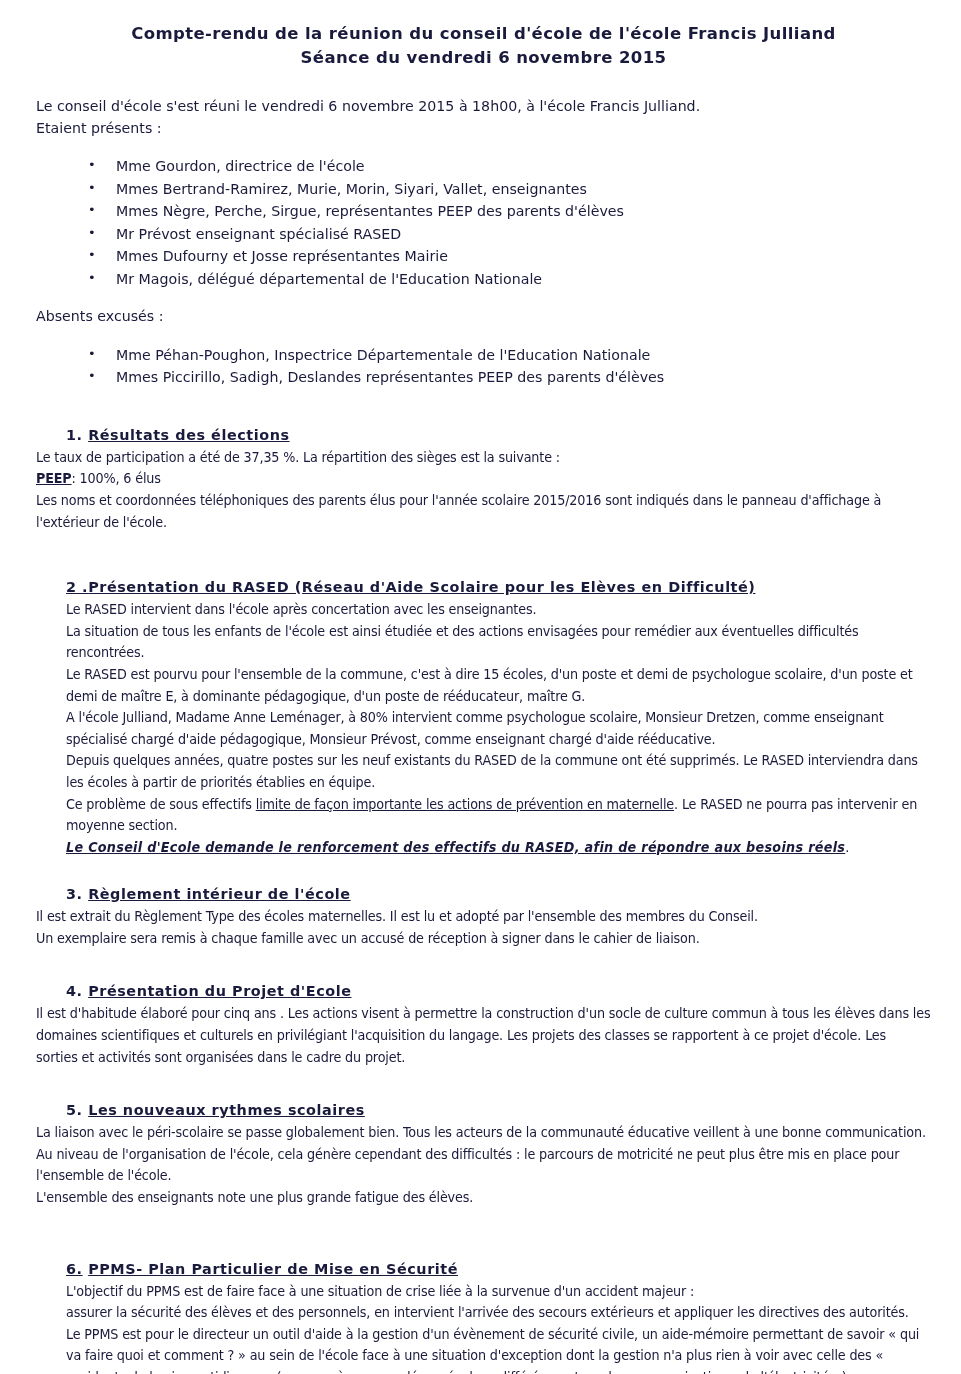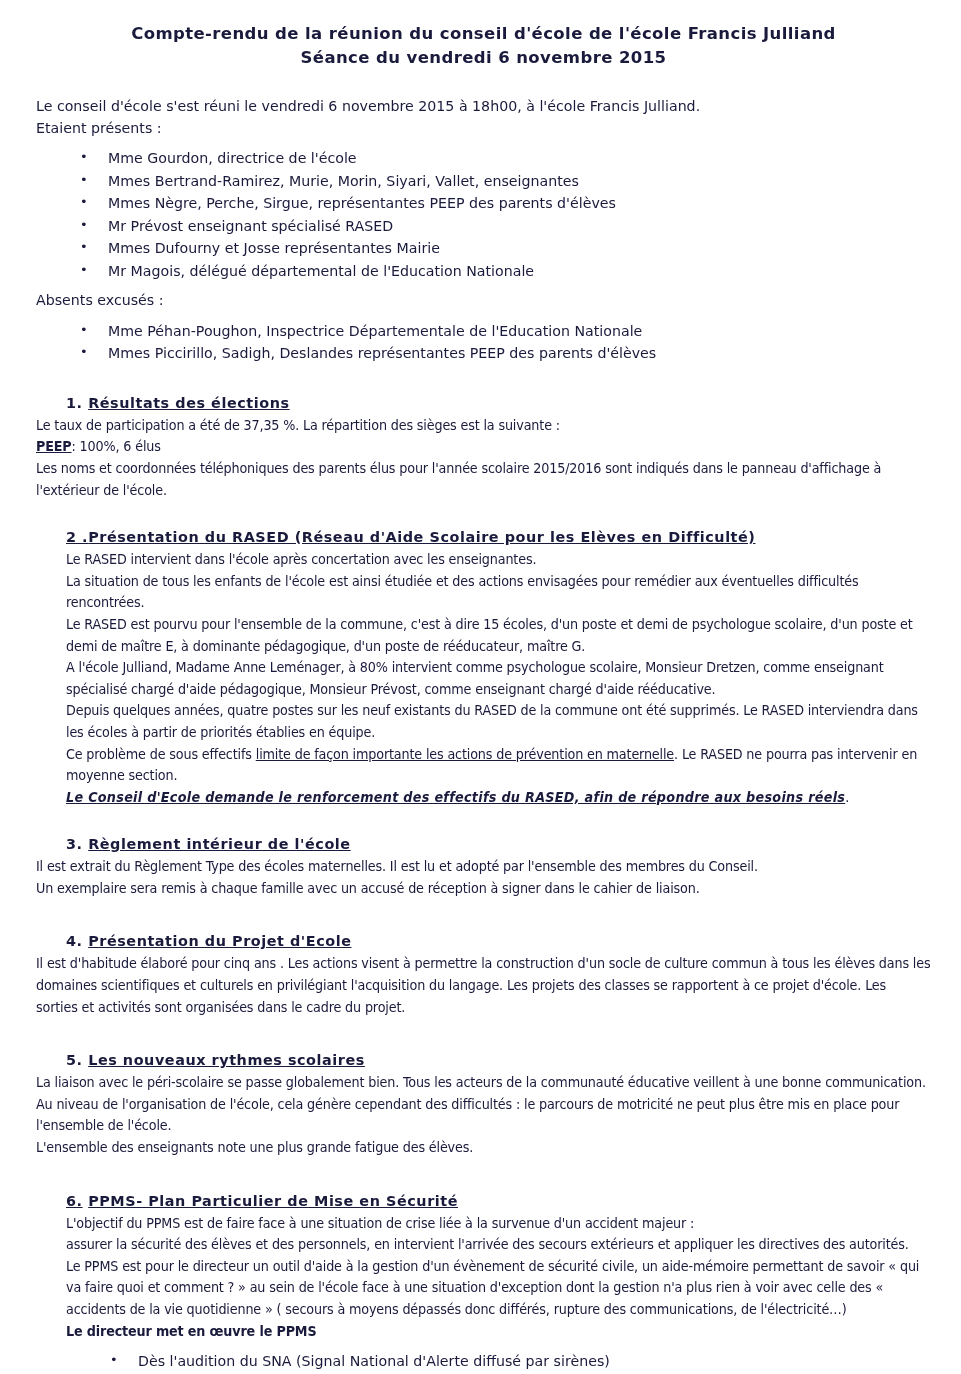--- a/index.html
+++ b/index.html
@@ -46,21 +46,21 @@
 
   
   .narrow {
     font-stretch: condensed;
     letter-spacing: -0.15px;
   }
 
   
   ul.bullets {
     list-style: none;
-    margin: 8px;
+    margin: 16px;
     padding: 0;
   }
   ul.bullets > li {
     position: relative;
     padding-left: 64px;
     font-size: 14.2px;
     line-height: 22.5px;
   }
   ul.bullets > li::before {
     content: "\2022";
@@ -94,21 +94,21 @@
     font-weight: bold;
     font-size: 14.4px;
     line-height: 24px;
     margin: 0;
     letter-spacing: 0.55px;
   }
   .section-head .num { text-decoration: none; }
   .section-head .txt { text-decoration: underline; }
 
   .head-indent-1 { padding-left: 30px; }   
-  .head-indent-2 { padding-left: 30px; }
+  .head-indent-2 { padding-left: 30px; margin-top: 18px; }
 
   
   .section-head.full-underline .num,
   .section-head.full-underline .txt { text-decoration: underline; }
 
   
   .indent-body { padding-left: 30px; }
 
   
   .u { text-decoration: underline; margin-top: 44px; }

